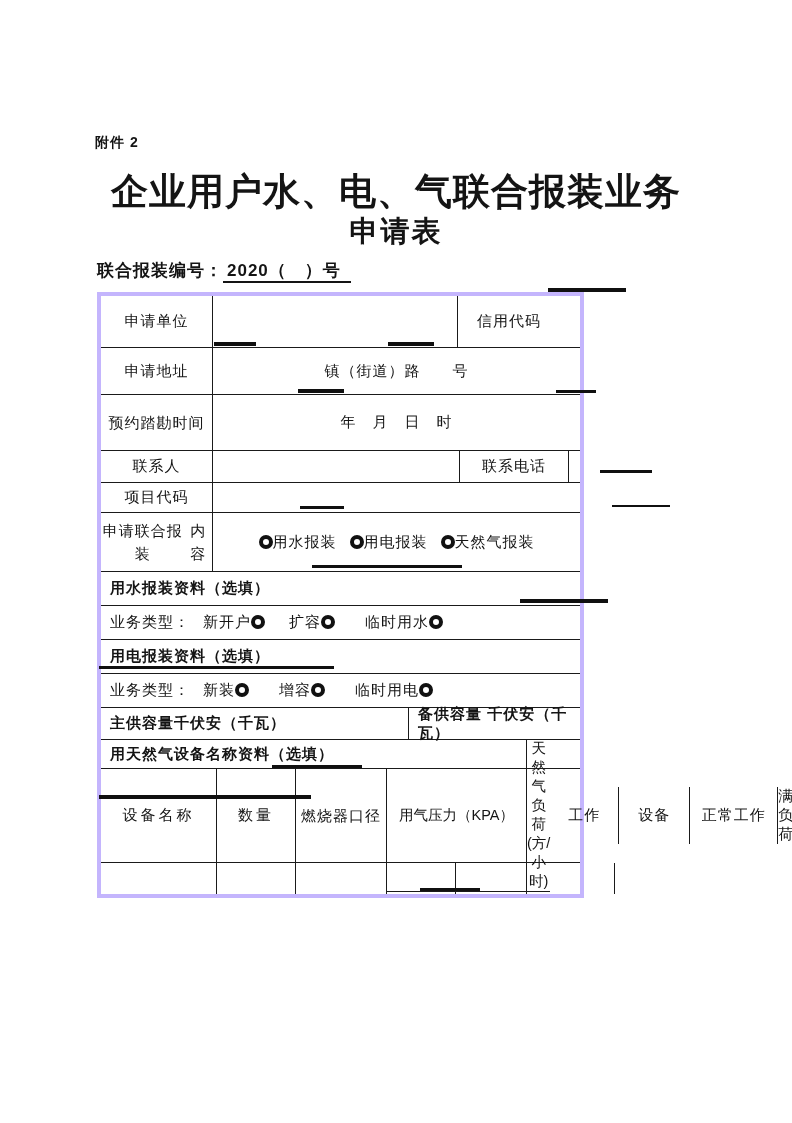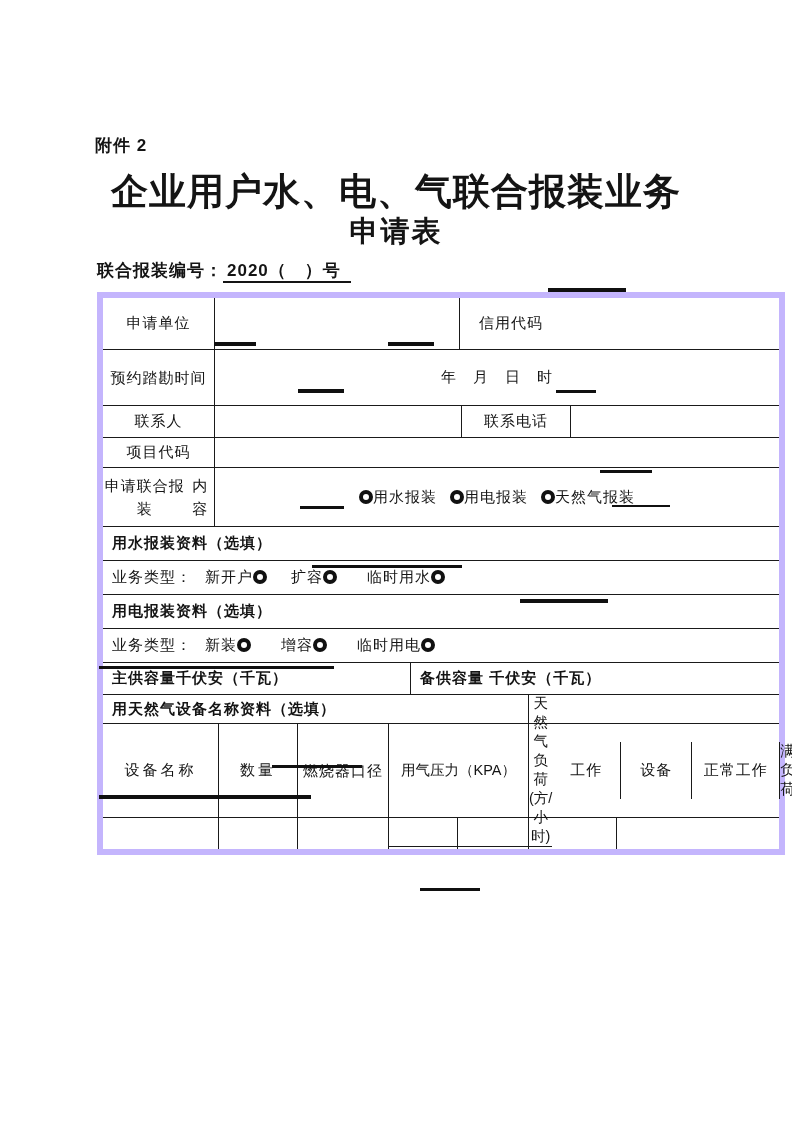--- a/index.html
+++ b/index.html
@@ -7,43 +7,43 @@
   .page {
     position:relative;
     width:792px; height:1123px;
     background:#ffffff;
     font-family:"Liberation Sans", sans-serif;
     color:#141414;
     overflow:hidden;
   }
   .attachment {
     position:absolute; left:95px; top:134px;
-    font-size:17px; font-weight:700; letter-spacing:1px;
+    font-size:14px; font-weight:700; letter-spacing:1px;
   }
   .title-line1 {
     position:absolute; left:0; top:167px; width:100%;
     text-align:center; font-size:37px; font-weight:700; letter-spacing:1px;
   }
   .title-line2 {
     position:absolute; left:0; top:212px; width:100%;
     text-align:center; font-size:29px; font-weight:700; letter-spacing:2px;
   }
   .serial {
     position:absolute; left:97px; top:259px;
     font-size:17px; font-weight:600; letter-spacing:1px;
   }
   .serial .val {
     border-bottom:2px solid #141414;
     padding:0 10px 1px 4px;
     font-weight:700;
   }
   
   .formtable {
-    position:absolute; left:97px; top:292px; width:688px;
-    border:6px solid #c4b5fd;
+    position:absolute; left:97px; top:292px; width:487px;
+    border:4px solid #c4b5fd;
     font-size:15px; letter-spacing:1px;
   }
   .row { display:flex; border-bottom:1.5px solid #1a1a1a; align-items:stretch; }
   .row:last-child { border-bottom:none; }
   .c { border-right:1.5px solid #1a1a1a; display:flex; align-items:center; }
   .c.last { border-right:none; }
   .c.center { justify-content:center; text-align:center; }
   .c.left { justify-content:flex-start; padding-left:9px; }
   .c.col2 { flex-direction:row; justify-content:center; line-height:1.55; }
   .labelcol { width:112px; flex:0 0 112px; }
@@ -81,20 +81,24 @@
   </div>
 
   <div class="formtable">
 
     <div class="row" style="height:52px">
       <div class="c center labelcol">申请单位</div>
       <div class="c" style="flex:0 0 245px"></div>
       <div class="c left last grow" style="padding-left:19px">信用代码</div>
     </div>
 
+    <div class="row" style="height:47px">
+      <div class="c center labelcol">申请地址</div>
+      <div class="c center last grow">镇（街道）路　　号</div>
+    </div>
 
     <div class="row" style="height:56px">
       <div class="c center col2 labelcol">
         <span>预约踏勘</span>
         <span>时间</span>
       </div>
       <div class="c center last grow">年　月　日　时</div>
     </div>
 
     <div class="row" style="height:32px">

